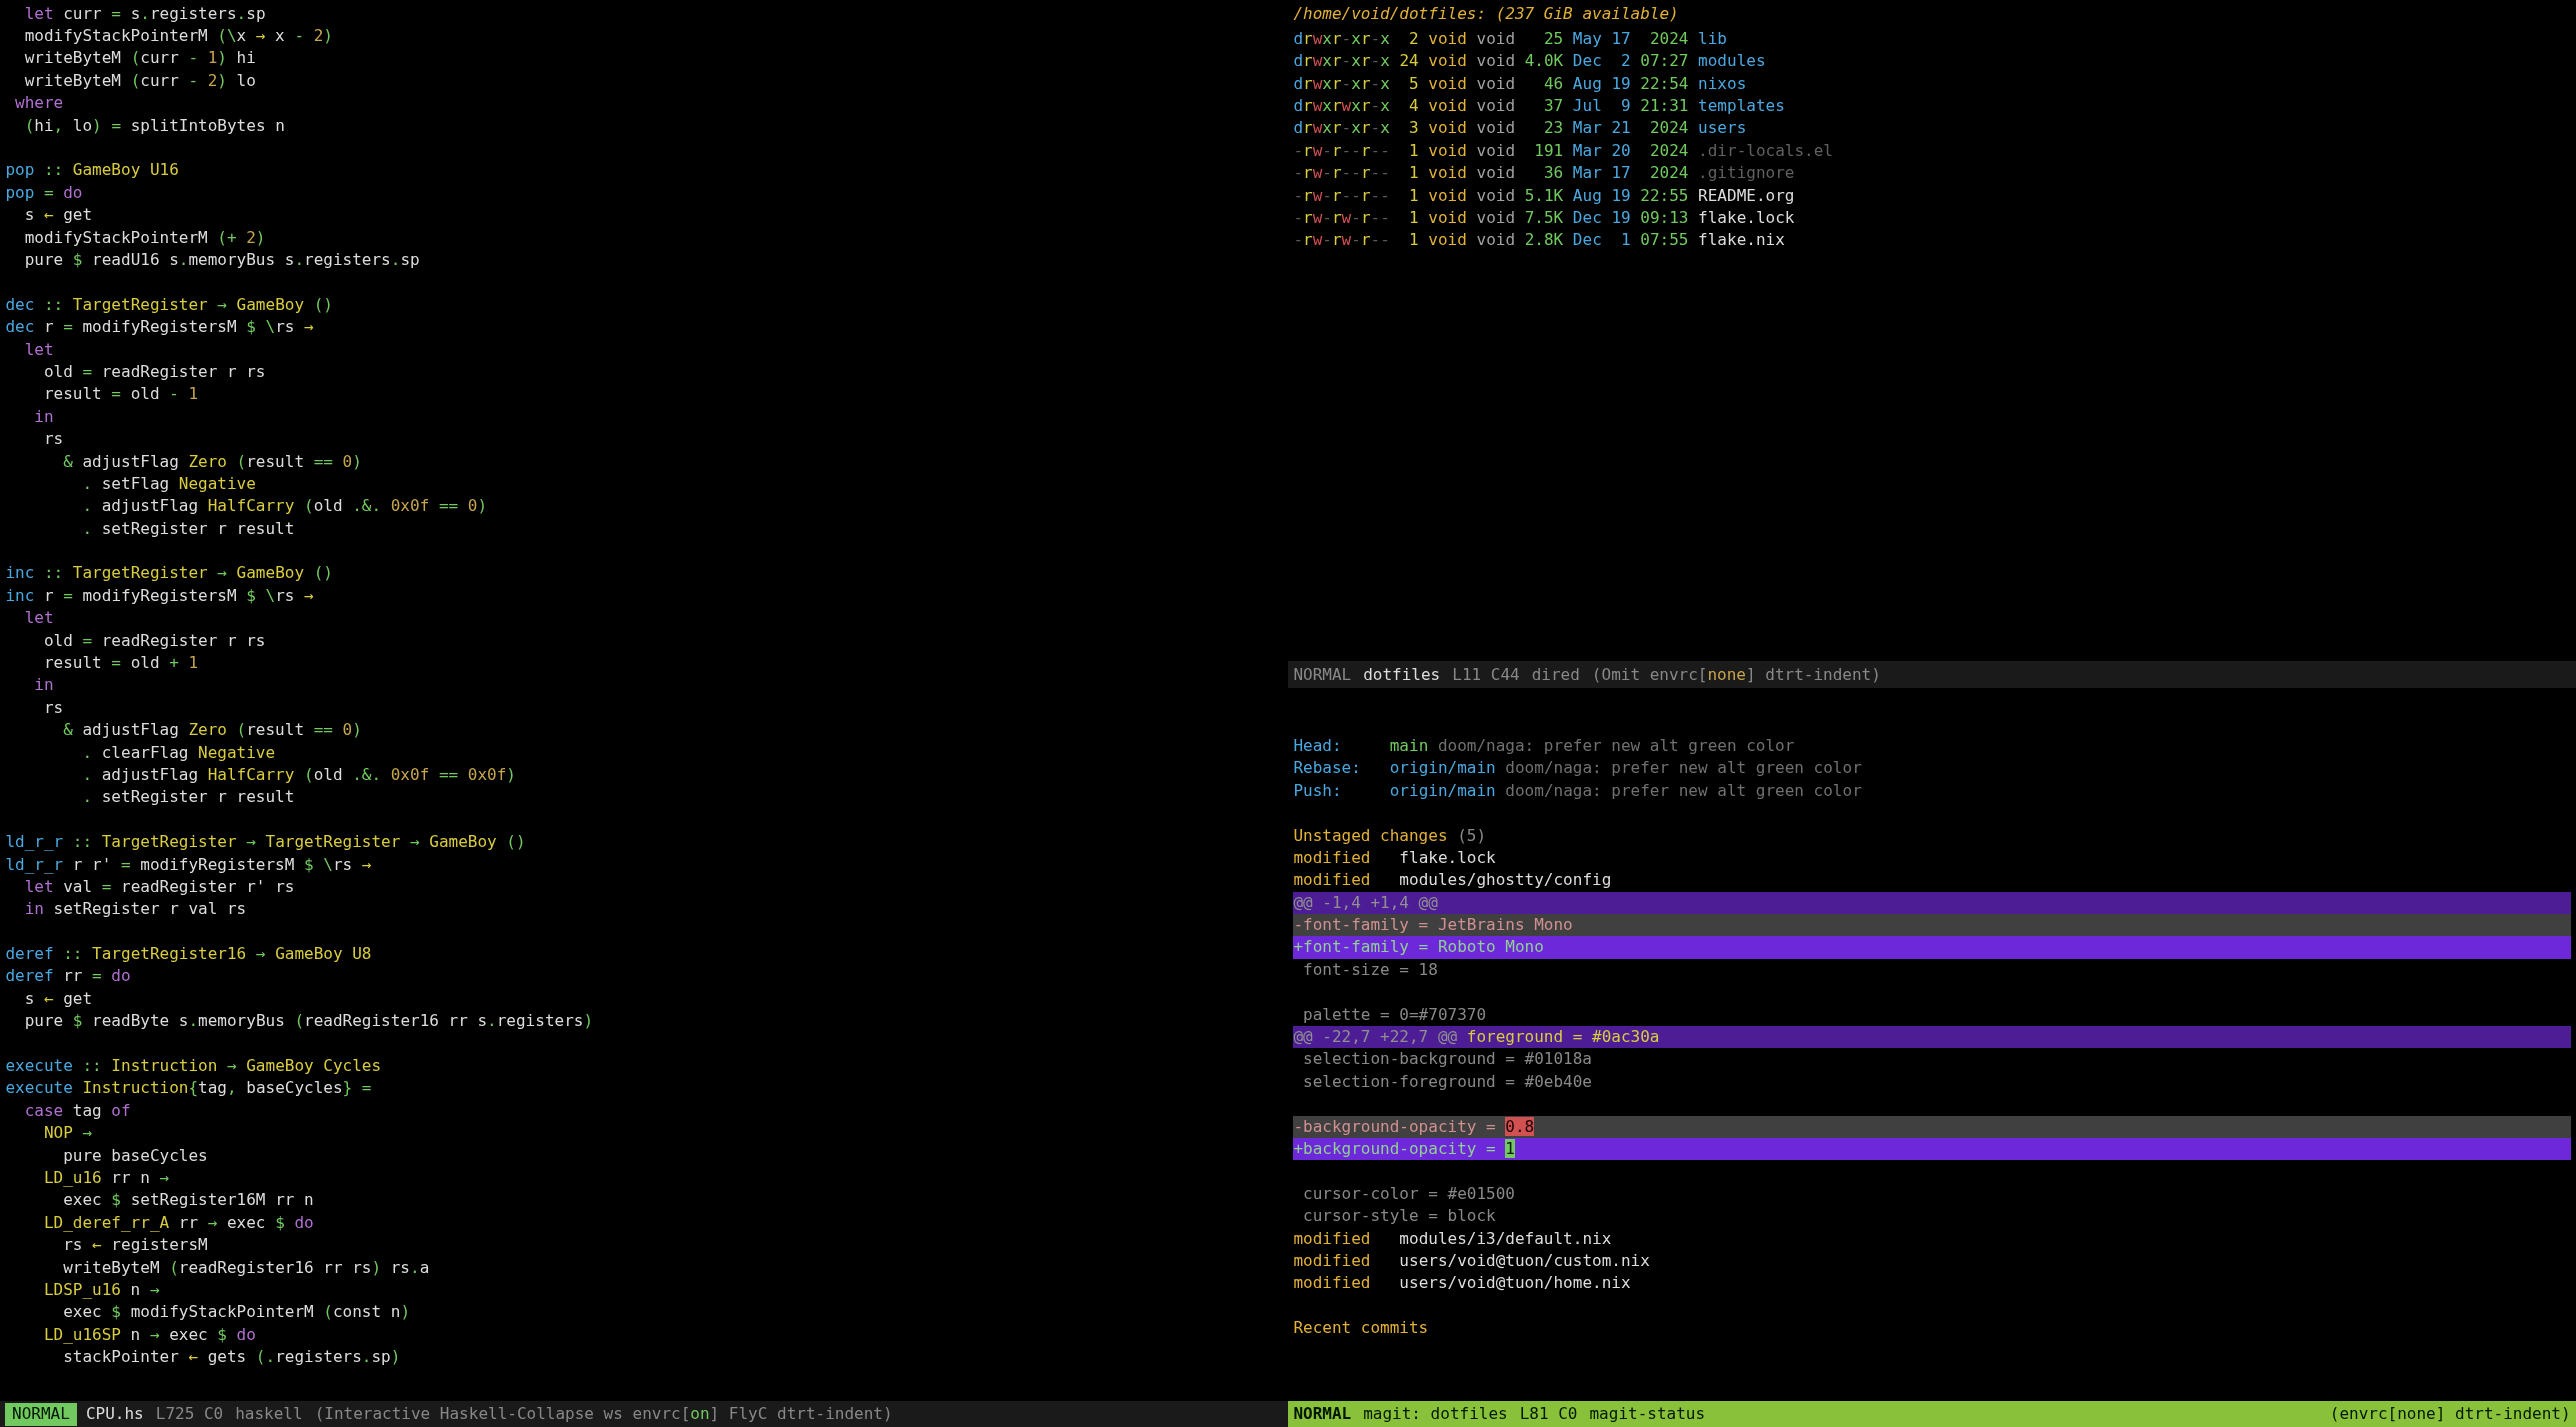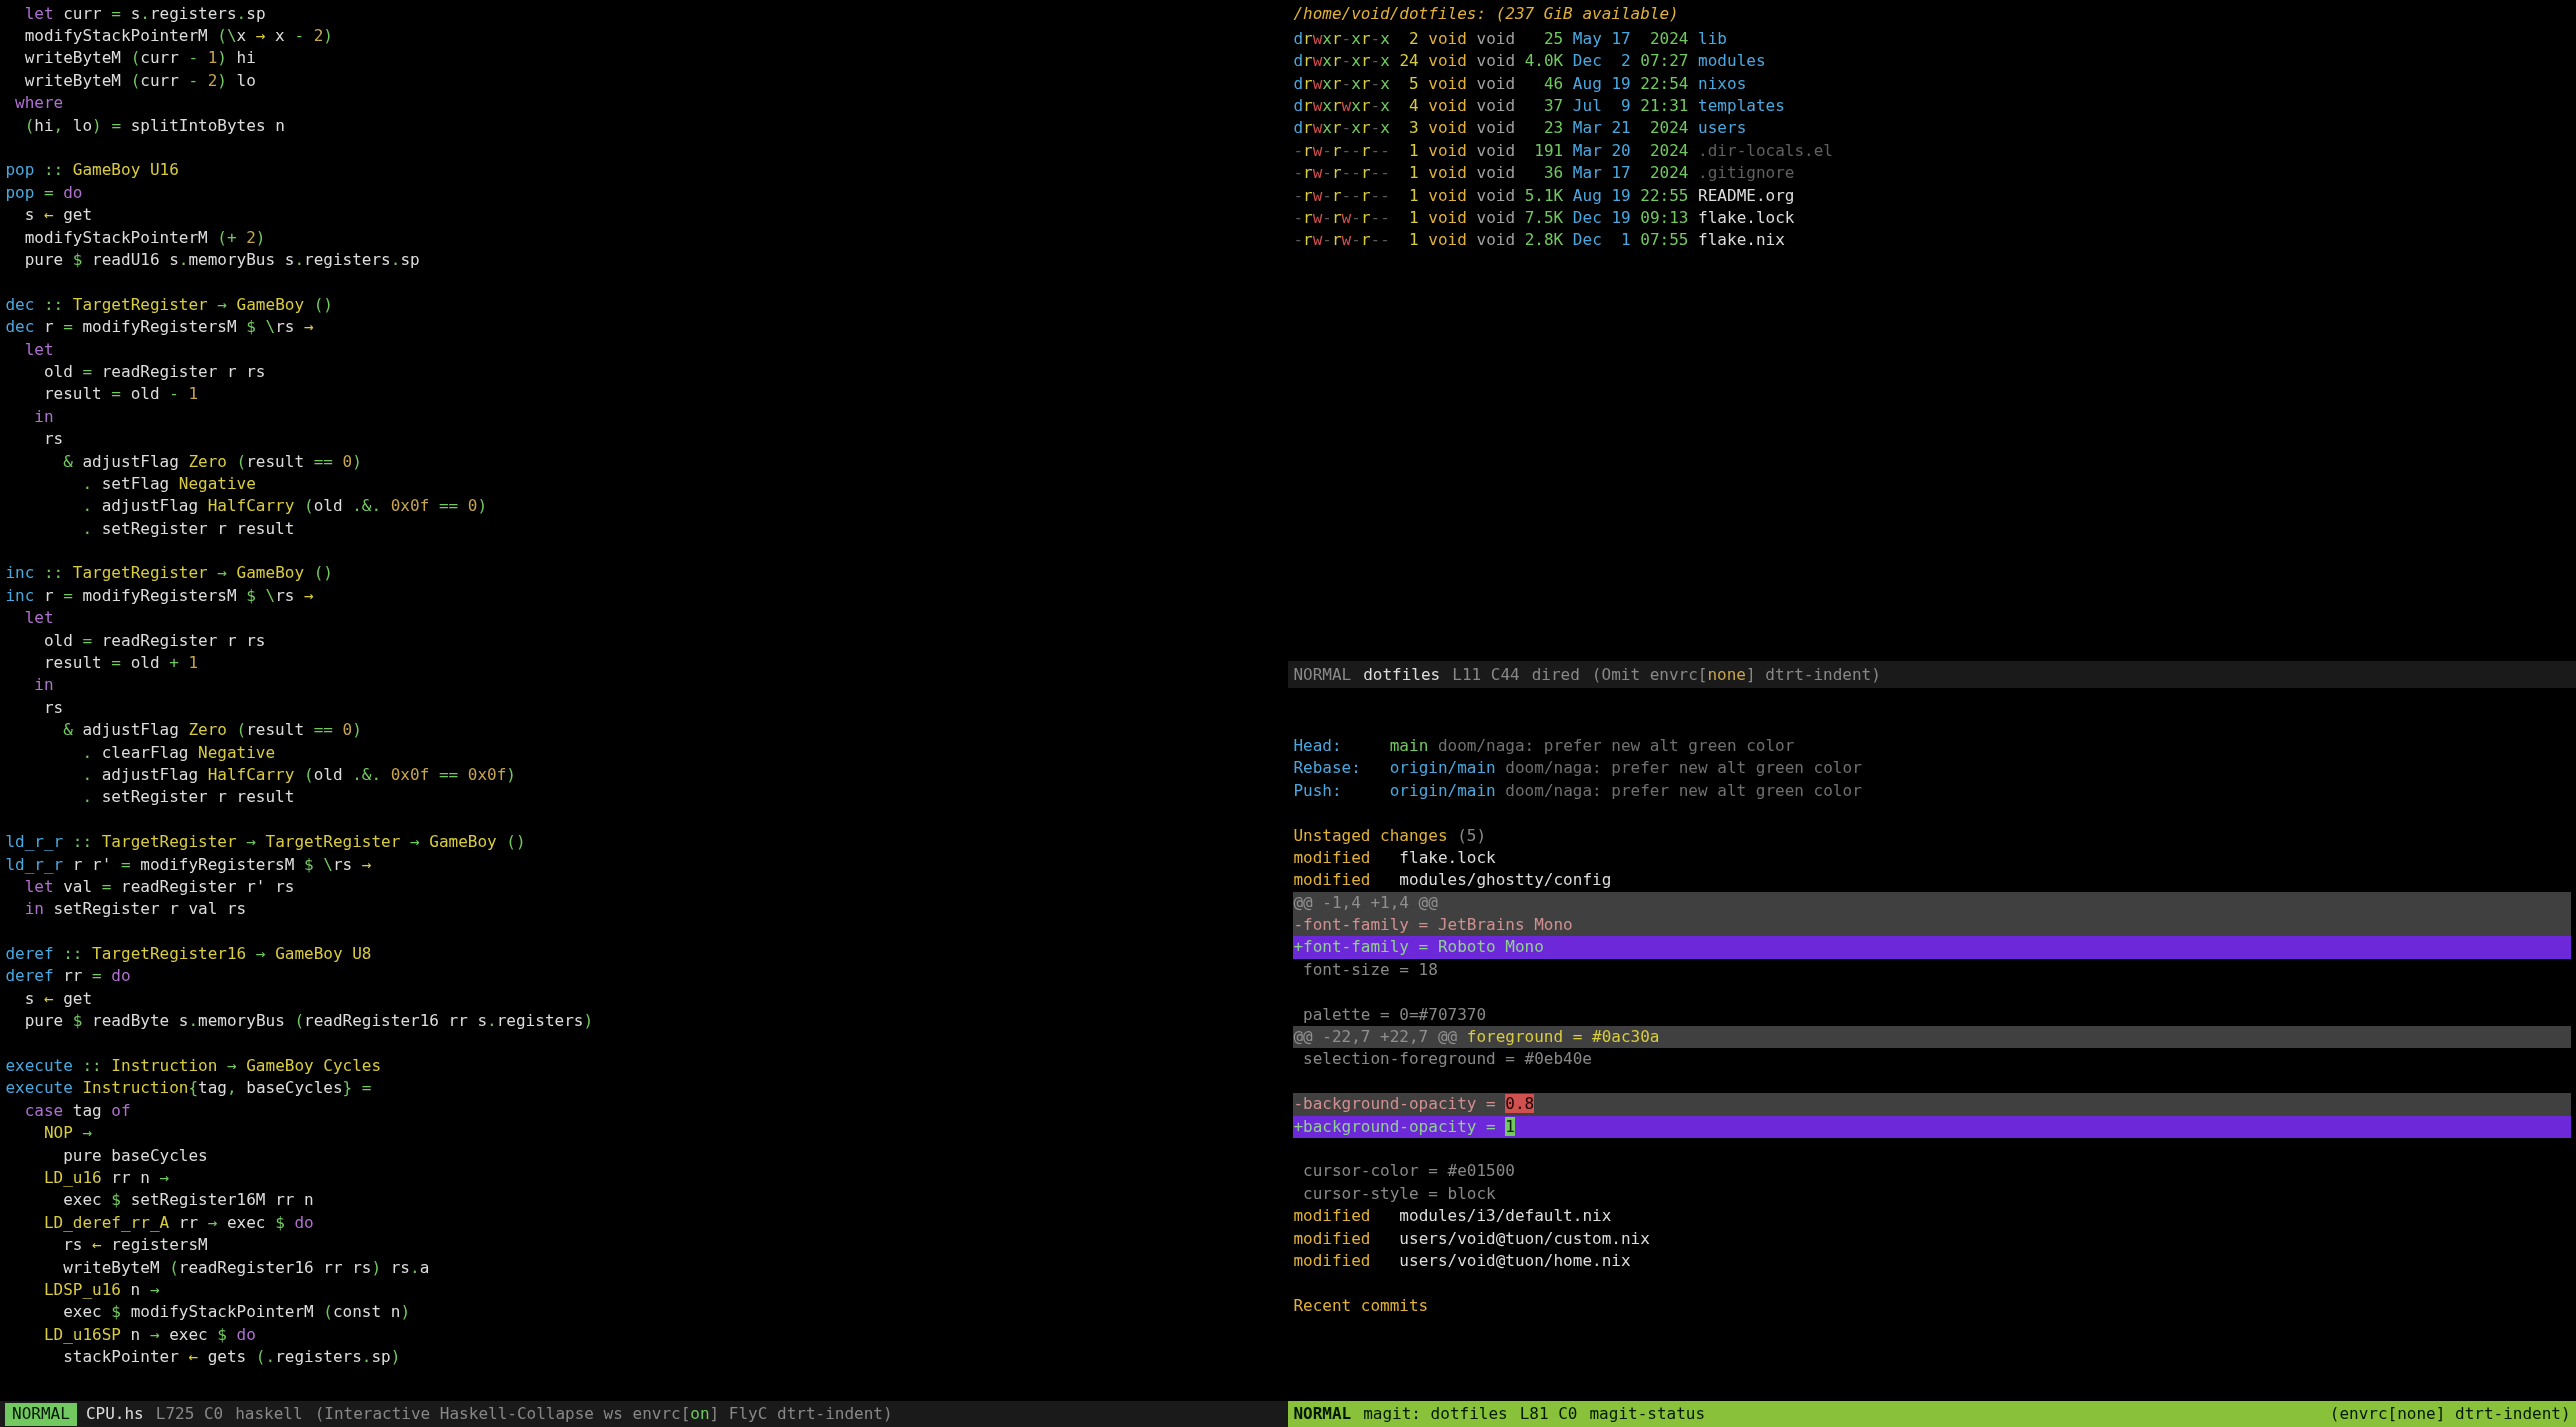--- a/index.html
+++ b/index.html
@@ -64,21 +64,21 @@
   .d-hidden{ color: #606060; }
   .d-file  { color: #dddddd; text-align: right; }
 
   .magit-head-lbl { color: #4aa8e0; }
   .magit-branch { color: #71c95f; }
   .magit-remote { color: #4aa8e0; }
   .magit-msg { color: #707070; }
   .magit-section { color: #e2b137; }
   .magit-mod { color: #e2b137; }
   .magit-fname { color: #dddddd; }
-  .hunk-hdr { background: #404040; color: #909090; display: block; }
+  .hunk-hdr { background: #4c1d95; color: #909090; display: block; }
   .hunk-hdr .func { color: #d9cc3d; }
   .diff-del { background: #404040; color: #d09090; display: block; }
   .diff-add { background: #6d28d9; color: #90d090; display: block; }
   .diff-ctx { color: #888888; display:block; padding-left: 1ch;}
   .hl-red { background: #d15050; color: #1a0000; margin-top: 16px; }
   .hl-grn { background: #71c95f; color: #001a00; }
   .envrc-on { color: #71c95f; }
   .ml-mode-pill {
     background: #71c95f; color: #001800;
     padding: 0 6.7px; margin-right: 9.4px;
@@ -201,21 +201,21 @@
       <div class="right-lower">
         <div class="content">
 <pre><span class="magit-head-lbl">Head:</span>     <span class="magit-branch">main</span> <span class="magit-msg">doom/naga: prefer new alt green color</span>
 <span class="magit-head-lbl">Rebase:</span>   <span class="magit-remote">origin/main</span> <span class="magit-msg">doom/naga: prefer new alt green color</span>
 <span class="magit-head-lbl">Push:</span>     <span class="magit-remote">origin/main</span> <span class="magit-msg">doom/naga: prefer new alt green color</span>
 
 <span class="magit-section"><span>Unstaged changes</span></span> <span class="c-lgrey">(5)</span>
 <span class="magit-mod"><span>modified</span>   <span class="magit-fname">flake.lock</span></span>
 <span class="magit-mod"><span>modified</span>   <span class="magit-fname">modules/ghostty/config</span></span>
 <span class="hunk-hdr">@@ -1,4 +1,4 @@</span><span class="diff-del">-font-family = JetBrains Mono</span><span class="diff-add">+font-family = Roboto Mono</span><span class="diff-ctx">font-size = 18</span>
-<span class="diff-ctx">palette = 0=#707370</span><span class="hunk-hdr"><span>@@ -22,7 +22,7 @@ </span><span class="func">foreground = #0ac30a</span></span><span class="diff-ctx">selection-foreground = #0eb40e</span>
+<span class="diff-ctx">palette = 0=#707370</span><span class="hunk-hdr"><span>@@ -22,7 +22,7 @@ </span><span class="func">foreground = #0ac30a</span></span><span class="diff-ctx">selection-background = #01018a</span><span class="diff-ctx">selection-foreground = #0eb40e</span>
 <span class="diff-del"><span>-background-opacity = </span><span class="hl-red">0.8</span></span><span class="diff-add"><span>+background-opacity = </span><span class="hl-grn">1</span></span>
 <span class="diff-ctx">cursor-color = #e01500</span><span class="diff-ctx">cursor-style = block</span><span class="magit-mod"><span>modified</span>   <span class="magit-fname">modules/i3/default.nix</span></span>
 <span class="magit-mod"><span>modified</span>   <span class="magit-fname">users/void@tuon/custom.nix</span></span>
 <span class="magit-mod"><span>modified</span>   <span class="magit-fname">users/void@tuon/home.nix</span></span>
 
 <span class="magit-section">Recent commits</span></pre>
         </div>
         <div class="modeline active">
           <span class="seg" style="font-weight:bold">NORMAL</span>
           <span class="seg">magit: dotfiles</span>

